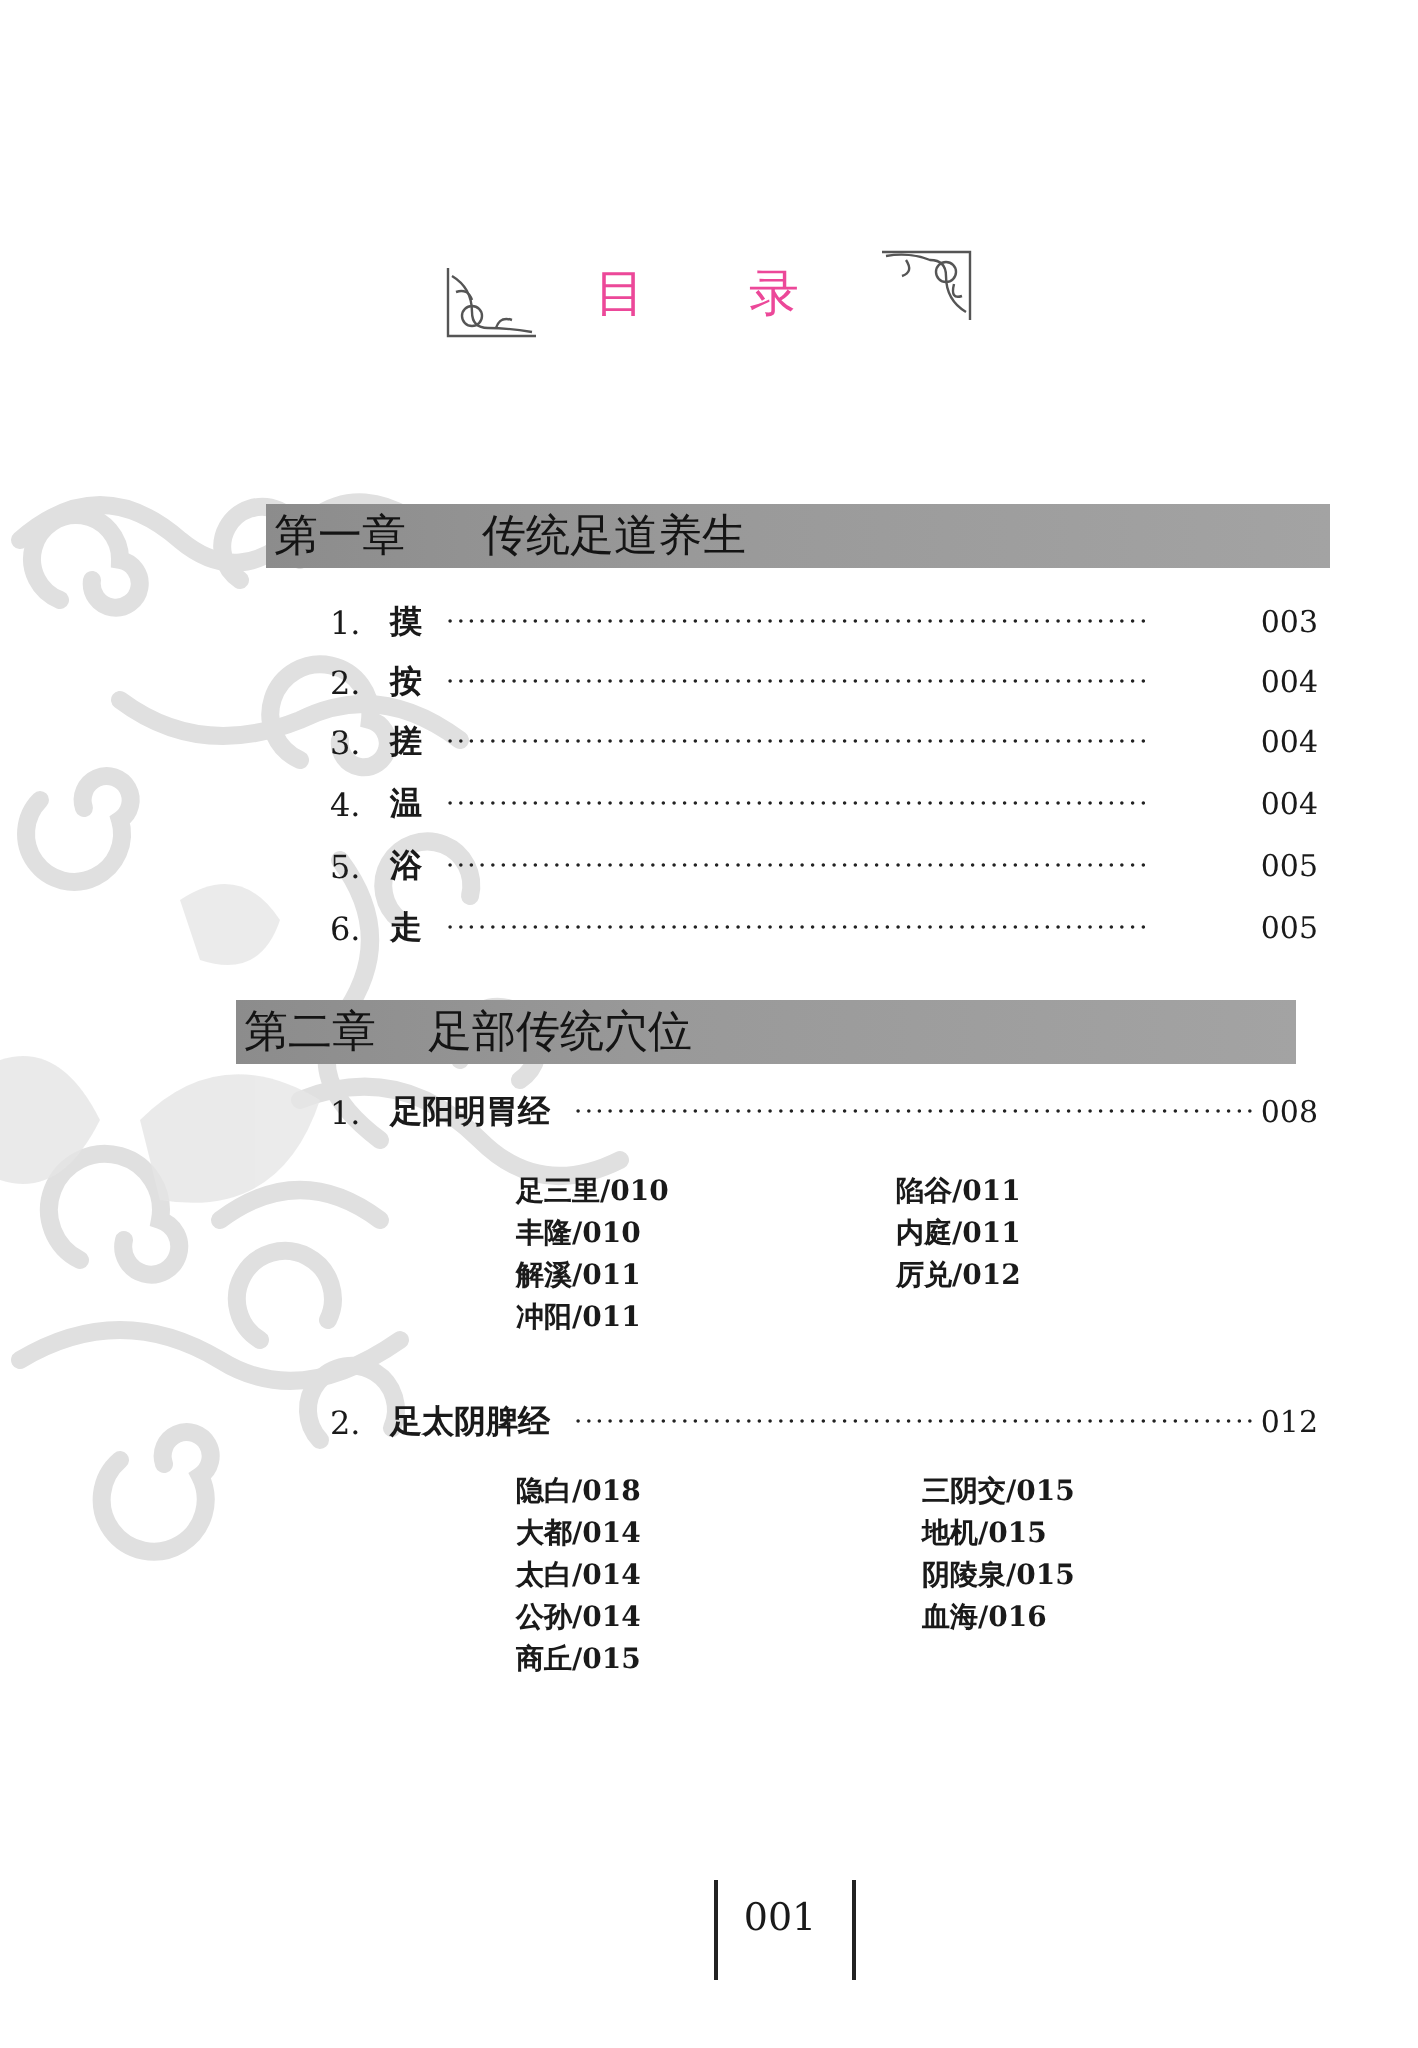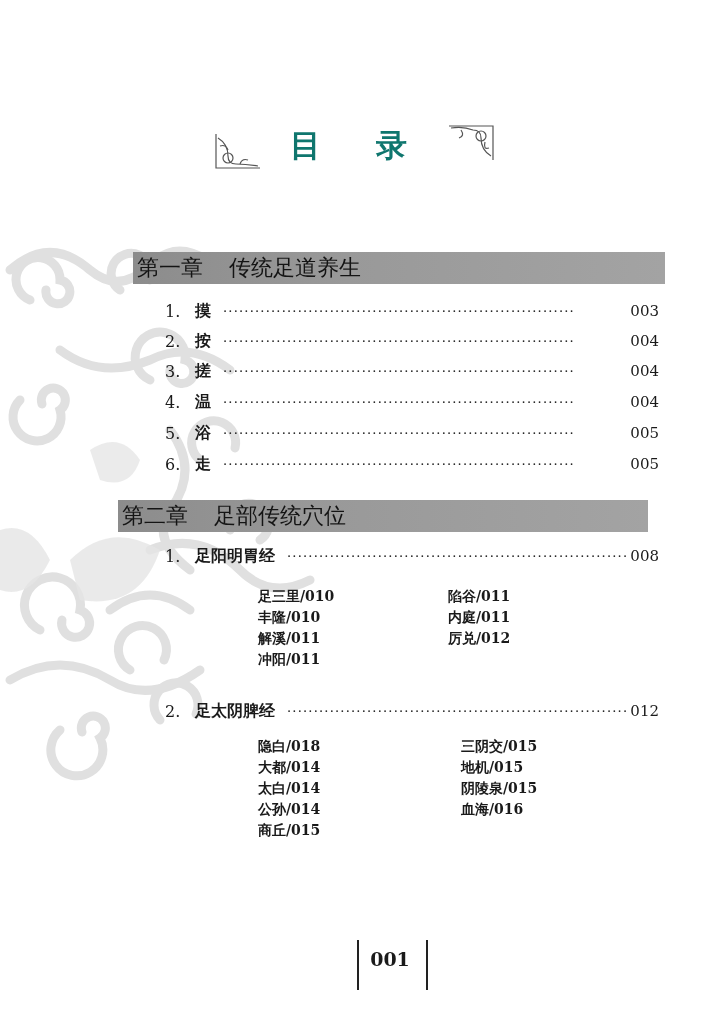--- a/index.html
+++ b/index.html
@@ -10,46 +10,46 @@
       color: #1a1a1a;
     }
     .clouds { position: absolute; left: 0; top: 230px; width: 360px; height: 560px; z-index: 0; }
     .title-wrap {
       position: absolute; top: 118px; left: 0; width: 709px; height: 56px;
       display: flex; justify-content: center; align-items: center; z-index: 2;
     }
     .ornament { width: 52px; height: 42px; }
     .orn-left { margin-right: 16px; margin-top: 10px; }
     .orn-right { margin-left: 16px; margin-top: -6px; }
-    .title { font-size: 31px; font-weight: bold; letter-spacing: 22px; padding-left: 10px; color: #0f766e; }
+    .title { font-size: 25px; font-weight: normal; letter-spacing: 22px; padding-left: 10px; color: #ec4899; }
 
     .chapter-bar {
       position: absolute; height: 32px; z-index: 2;
       background: linear-gradient(90deg, #8c8c8c 0%, #999 40%, #a3a3a3 100%);
       display: flex; align-items: center; padding-left: 4px; box-sizing: border-box;
     }
     .chapter-bar span { font-size: 22px; color: #141414; font-family: "DejaVu Sans", "Liberation Sans", sans-serif; }
     .chapter-num { margin-right: 26px; }
-    #ch1 { left: 133px; top: 252px; width: 532px; }
+    #ch1 { left: 133px; top: 252px; width: 532px; gap: 12px; }
     #ch2 { left: 118px; top: 500px; width: 530px; }
 
     .toc-row {
       position: absolute; left: 165px; width: 494px; height: 26px;
       display: flex; align-items: center; font-size: 16px; z-index: 2;
     }
     .toc-row .num { width: 30px; }
     .toc-row .label { font-weight: bold; margin-right: 12px; }
     .toc-row .dots { flex: 1; overflow: hidden; white-space: nowrap; letter-spacing: 1.2px; font-size: 13px; color: #222; margin-right: 4px; }
     .toc-row .page { font-size: 15px; }
 
     .acu { position: absolute; font-size: 14px; font-weight: bold; z-index: 2; line-height: 21px; }
     .acu .col { position: absolute; top: 0; white-space: nowrap; }
 
     .footer-line { position: absolute; top: 940px; width: 2px; height: 50px; background: #222; }
-    .page-no { position: absolute; top: 948px; left: 358px; width: 64px; text-align: center; font-size: 19px; font-weight: bold; }
+    .page-no { position: absolute; top: 948px; left: 358px; width: 64px; text-align: center; font-size: 19px; font-weight: normal; }
   </style>
 </head>
 <body>
 
 <svg class="clouds" viewBox="0 0 360 560">
   <g fill="none" stroke="#e0e0e0" stroke-width="9" stroke-linecap="round">
     <path d="M10 40 q40 -35 80 0 q30 25 60 -5 q30 -30 70 5"></path>
     <path d="M30 70 a22 22 0 1 1 30 -20 a12 12 0 1 1 -14 10"></path>
     <path d="M120 60 a20 20 0 1 1 30 -10"></path>
     <path d="M60 120 q40 30 90 10 q40 -20 80 10"></path>

